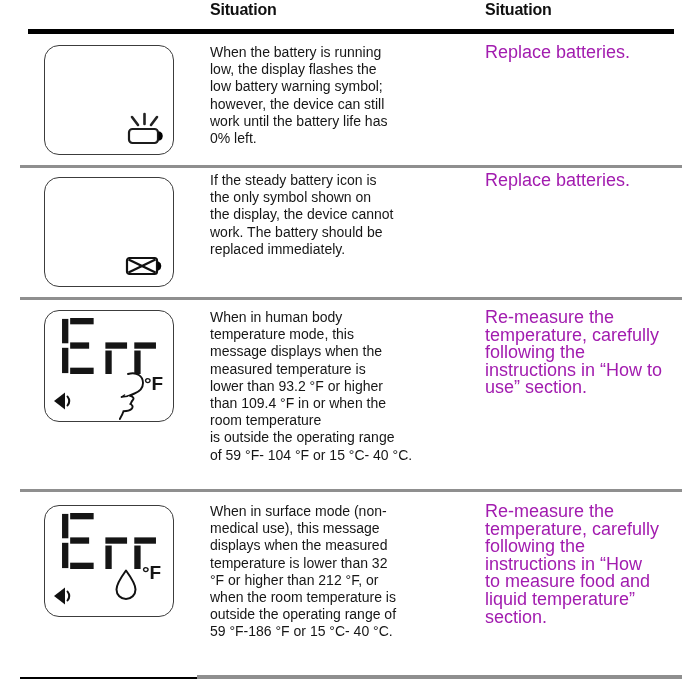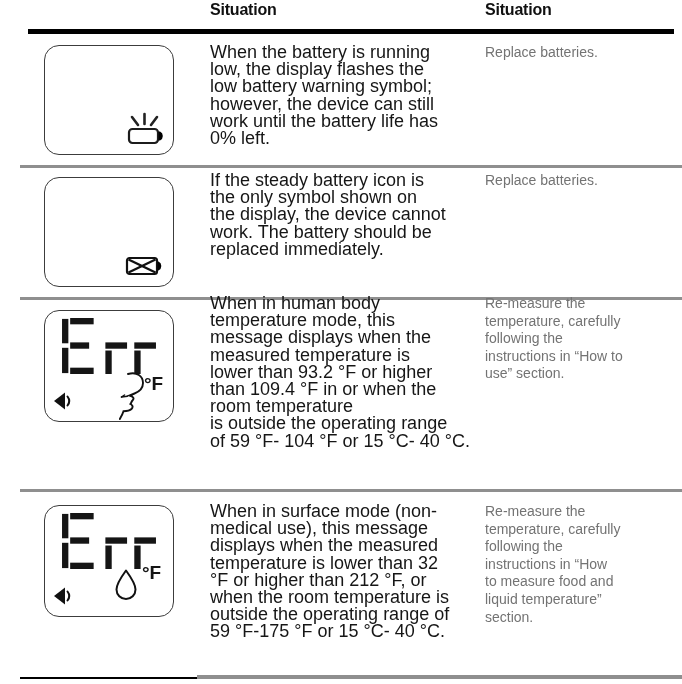--- a/index.html
+++ b/index.html
@@ -39,25 +39,25 @@
   .face{left:74px;top:61px;}
   .droplet{left:69px;top:63px;}
   .unit{
     position:absolute;font-size:19px;font-weight:600;color:#151515;
     font-family:"Liberation Sans",sans-serif;
   }
   .r3 .unit{left:99px;top:62px;}
   .r4 .unit{left:97px;top:56px;}
 
   
-  .sit{position:absolute;left:210px;width:278px;font-size:18px;line-height:17.2px;white-space:pre-line;color:#161616;}
-  .sol{position:absolute;left:485px;width:192px;font-size:14px;line-height:17.6px;white-space:pre-line;color:#737373;}
+  .sit{position:absolute;left:210px;width:278px;font-size:14px;line-height:17.2px;white-space:pre-line;color:#161616;}
+  .sol{position:absolute;left:485px;width:192px;font-size:18px;line-height:17.6px;white-space:pre-line;color:#a21caf;}
   .r1 .sit,.r1 .sol{top:44px}
   .r2 .sit,.r2 .sol{top:172px}
-  .r3 .sit,.r3 .sol{top:295px}
+  .r3 .sit,.r3 .sol{top:309px}
   .r4 .sit,.r4 .sol{top:503px}
 </style>
 </head>
 <body>
 
 <div class="page">
 
   <div class="colhead ch2">Situation</div>
   <div class="colhead ch3">Situation</div>
   <div class="hdr-rule"></div>
@@ -167,21 +167,21 @@
       </svg>
       <span class="unit">°F</span>
     </div>
     <div class="sit">When in surface mode (non-
 medical use), this message
 displays when the measured
 temperature is lower than 32
 °F or higher than 212 °F, or
 when the room temperature is
 outside the operating range of
-59 °F-175 °F or 15 °C- 40 °C.</div>
+59 °F-186 °F or 15 °C- 40 °C.</div>
     <div class="sol">Re-measure the
 temperature, carefully
 following the
 instructions in “How
 to measure food and
 liquid temperature”
 section.</div>
   </section>
 
   <div class="bottom-black"></div>

